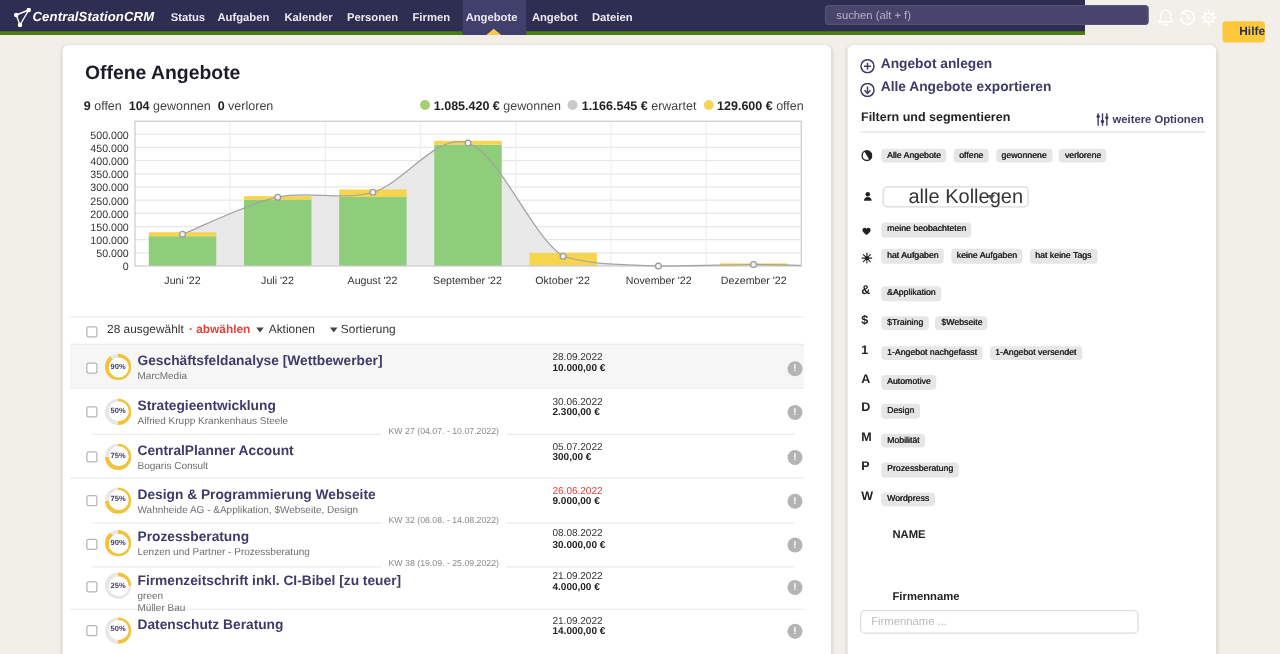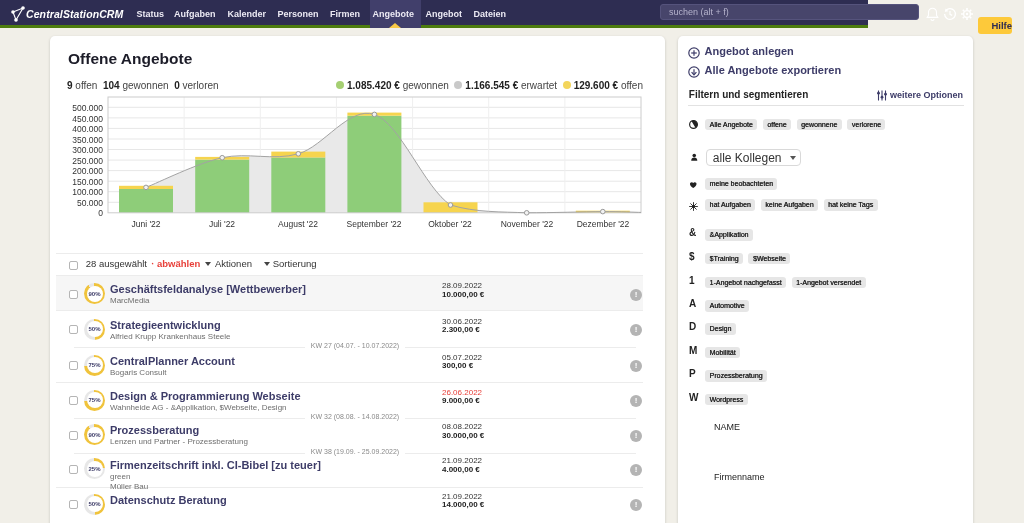--- a/index.html
+++ b/index.html
@@ -28,21 +28,21 @@
   .badge { position:absolute; left:34px; width:21px; height:21px; border-radius:50%; }
   .badge > div { position:absolute; left:2.5px; top:2.5px; width:16px; height:16px; border-radius:50%; background:#fff; color:#3d3c68; font-weight:bold; font-size:6px; text-align:center; line-height:16px; }
   .kw { position:absolute; left:24px; width:562px; text-align:center; font-size:7px; color:#8a8a8a; }
   .kw i { font-style:normal; background:#fff; padding:0 6px; position:relative; }
   .kw .ln { position:absolute; left:0; right:0; top:5px; height:1px; background:#ececec; }
   
   .tag { display:inline-block; background:#e6e6e6; border-radius:3px; color:#222; font-size:7px; padding:0 4.5px; height:11.5px; line-height:11.5px; margin-right:5.5px; vertical-align:top; text-shadow:0.35px 0 0 #222; }
   .letter { position:absolute; left:11px; font-size:10px; font-weight:bold; color:#222; }
   .tagrow { position:absolute; left:27px; }
   .inp { position:absolute; left:10px; width:223px; height:19px; border:1px solid #ddd; border-radius:4px; background:#fff; color:#b9b9b9; font-size:9px; line-height:17px; padding-left:8px; }
-  .lbl { position:absolute; left:10px; font-size:9px; font-weight:normal; color:#222;padding-left:26px; }
+  .lbl { position:absolute; left:10px; font-size:9px; font-weight:bold; color:#222;padding-left:26px; }
 </style></head>
 <body>
 
 <div id="nav">
   <svg class="abs" style="left:10px;top:6px" width="16" height="17" viewBox="0 0 16 17">
     <path d="M3 6 L13 2 L6 14 Z" fill="none" stroke="#fff" stroke-width="1.1"></path>
     <circle cx="3" cy="6" r="1.8" fill="#fff"></circle>
       <circle cx="13" cy="2" r="1.8" fill="#fff"></circle>
       <circle cx="6" cy="14" r="1.8" fill="#fff"></circle>
   </svg>
@@ -287,21 +287,21 @@
 
   <svg class="abs" style="left:11px;top:84px" width="9" height="9" viewBox="0 0 10 10">
     <circle cx="5" cy="5" r="4.3" fill="none" stroke="#222" stroke-width="1.3"></circle>
     <path d="M5,0.7 A4.3,4.3 0 0 1 5,9.3 Z" fill="#222" transform="rotate(-30 5 5)"></path>
   </svg>
   <div class="tagrow" style="top:82.5px"><span class="tag">Alle Angebote</span><span class="tag">offene</span><span class="tag">gewonnene</span><span class="tag">verlorene</span></div>
   <svg class="abs" style="left:12px;top:117.2px" width="8.5" height="8.5" viewBox="0 0 10 10" fill="#222">
     <circle cx="5" cy="2.9" r="2.1"></circle>
     <path d="M1.4,9 C1.4,6.3 3,5.3 5,5.3 C7,5.3 8.6,6.3 8.6,9 Z"></path>
   </svg>
-  <div class="abs" style="left:27.8px;top:112.8px;width:95px;height:17px;border:1px solid #d9d9d9;border-radius:4px;background:#fff;font-size:12px;color:#333;line-height:16px;padding-left:6px">alle Kollegen</div>
+  <div class="abs" style="left:27.8px;top:112.8px;width:117px;height:17px;border:1px solid #d9d9d9;border-radius:4px;background:#fff;font-size:16px;color:#333;line-height:16px;padding-left:20px">alle Kollegen</div>
   <div class="abs" style="left:112px;top:120px;width:0;height:0;border-left:3.5px solid transparent;border-right:3.5px solid transparent;border-top:4.5px solid #555"></div>
   <svg class="abs" style="left:11px;top:145px" width="8.5" height="7.6" viewBox="0 0 10 9">
     <path d="M5,8.4 C1,5.6 0.6,3.4 1.6,2.1 C2.6,0.9 4.3,1.2 5,2.4 C5.7,1.2 7.4,0.9 8.4,2.1 C9.4,3.4 9,5.6 5,8.4 Z" fill="#222"></path>
   </svg>
   <div class="tagrow" style="top:142px"><span class="tag">meine beobachteten</span></div>
   <svg class="abs" style="left:11px;top:165.6px" width="9" height="9" viewBox="0 0 10 10">
     <g stroke="#222" stroke-width="1" stroke-linecap="round">
       <line x1="5" y1="0.6" x2="5" y2="9.4"></line>
       <line x1="0.6" y1="5" x2="9.4" y2="5"></line>
       <line x1="1.9" y1="1.9" x2="8.1" y2="8.1"></line>
@@ -321,13 +321,14 @@
   <div class="letter" style="top:285.1px">D</div>
   <div class="tagrow" style="top:287.2px"><span class="tag">Design</span></div>
   <div class="letter" style="top:308.8px">M</div>
   <div class="tagrow" style="top:310.9px"><span class="tag">Mobilität</span></div>
   <div class="letter" style="top:332.1px">P</div>
   <div class="tagrow" style="top:334.2px"><span class="tag">Prozessberatung</span></div>
   <div class="letter" style="top:355.8px">W</div>
   <div class="tagrow" style="top:357.9px"><span class="tag">Wordpress</span></div>
   <div class="lbl" style="top:386px">NAME</div>
   <div class="lbl" style="top:436.2px">Firmenname</div>
+  <div class="inp" style="top:451.7px">Firmenname ...</div>
 </div>
 
 </body></html>

